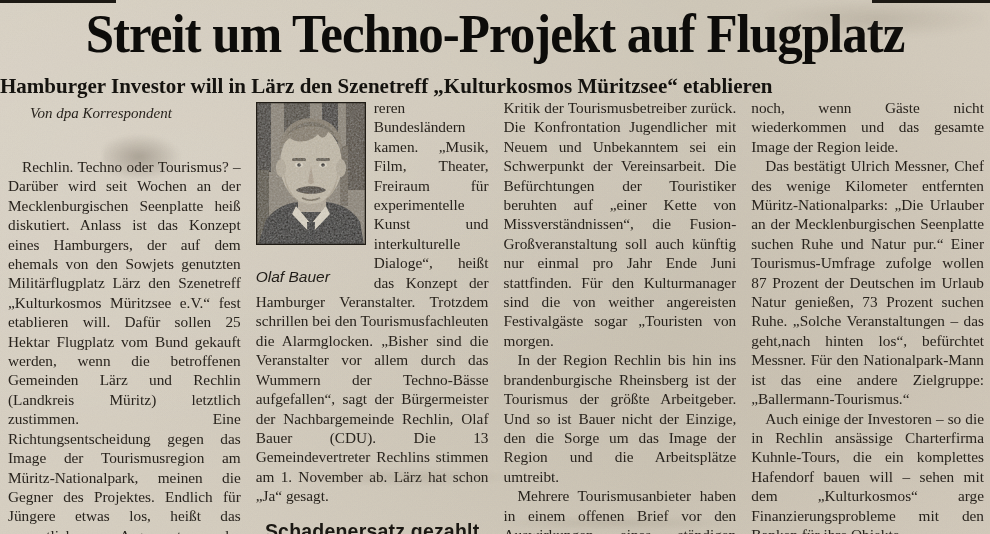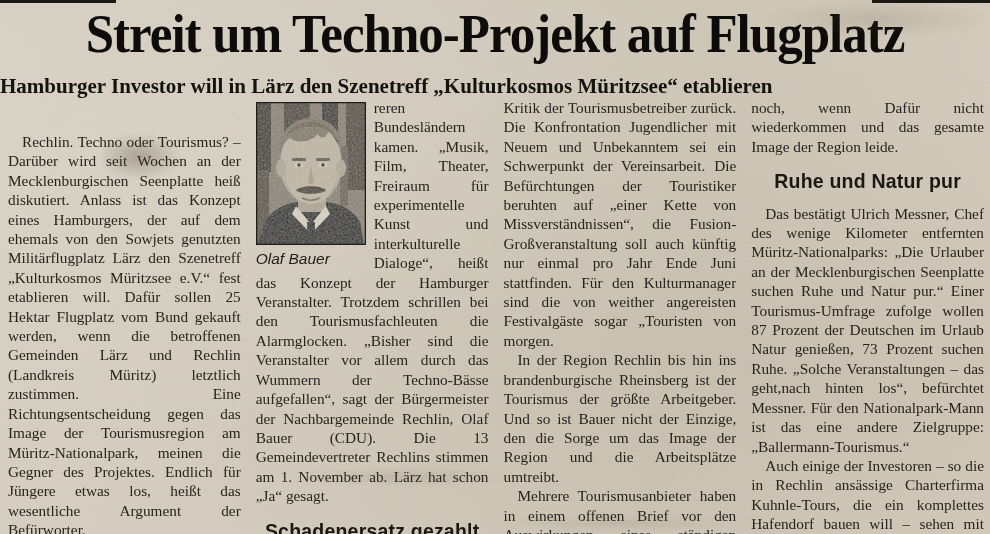--- a/index.html
+++ b/index.html
@@ -82,21 +82,21 @@
     float:left;
     margin:4px 8px 2px 0;
     padding:0;
     width:110px;
   }
   figure.photo svg{display:block;}
   figcaption{
     font-family:"Liberation Sans", sans-serif;
     font-style:italic;
     font-size:15.5px;
-    padding-top:4px;
+    padding-top:22px;
     color:#211d18;
     text-align:left;
   }
   .smudge{position:absolute;pointer-events:none;}
   .smudge.s1{left:103px;top:133px;width:80px;height:48px;
     background:radial-gradient(ellipse at 45% 50%, rgba(68,56,42,0.30), transparent 68%);
     filter:blur(1.5px);}
   .smudge.s2{left:766px;top:1px;width:220px;height:36px;
     background:radial-gradient(ellipse at 50% 50%, rgba(96,84,66,0.16), transparent 75%);
     filter:blur(2.5px);}
@@ -121,20 +121,21 @@
   <div class="top-rule left"></div>
   <div class="top-rule right"></div>
 
   <h1 class="headline">Streit um Techno-Projekt auf Flugplatz</h1>
   <h2 class="subheadline">Hamburger Investor will in Lärz den Szenetreff „Kulturkosmos Müritzsee“ etablieren</h2>
 
   <div class="cols">
 
     <div class="col">
       <div class="byline">
+        <div>Von dpa Korrespondent</div>
       </div>
       <p class="ind"><span class="lead">Rechlin. </span><span>Techno oder Tourismus? – Darüber wird seit Wochen an der Mecklenburgischen Seenplatte heiß diskutiert. Anlass ist das Konzept eines Hamburgers, der auf dem ehemals von den Sowjets genutzten Militärflugplatz Lärz den Szenetreff „Kulturkosmos Müritzsee e.V.“ fest etablieren will. Dafür sollen 25 Hektar Flugplatz vom Bund gekauft werden, wenn die betroffenen Gemeinden Lärz und Rechlin (Landkreis Müritz) letztlich zustimmen. Eine Richtungsentscheidung gegen das Image der Tourismusregion am Müritz-Nationalpark, meinen die Gegner des Projektes. Endlich für Jüngere etwas los, heißt das wesentliche Argument der Befürworter.</span></p>
 
     </div>
 
     <div class="col">
       <figure class="photo">
         <svg width="110" height="143" viewBox="0 0 110 143">
           <defs>
             <filter id="photograin" x="0" y="0" width="110" height="143" filterUnits="userSpaceOnUse">
@@ -198,22 +199,21 @@
 
     </div>
 
     <div class="col">
       <p>Kritik der Tourismusbetreiber zurück. Die Konfrontation Jugendlicher mit Neuem und Unbekanntem sei ein Schwerpunkt der Vereinsarbeit. Die Befürchtungen der Touristiker beruhten auf „einer Kette von Missverständnissen“, die Fusion-Großveranstaltung soll auch künftig nur einmal pro Jahr Ende Juni stattfinden. Für den Kulturmanager sind die von weither angereisten Festivalgäste sogar „Touristen von morgen.</p>
       <p class="ind">In der Region Rechlin bis hin ins brandenburgische Rheinsberg ist der Tourismus der größte Arbeitgeber. Und so ist Bauer nicht der Einzige, den die Sorge um das Image der Region und die Arbeitsplätze umtreibt.</p>
       <p class="ind">Mehrere Tourismusanbieter haben in einem offenen Brief vor den Auswirkungen eines ständigen „Kulturkosmos“-Betriebs gewarnt. „Wir mussten Urlaubern Schadenersatz wegen des Krachs zahlen“, sagt Hartwig Grählert, Geschäftsführer der Ferienpark Mirow GmbH. Schlimmer sei</p>
     </div>
 
     <div class="col">
-      <p>noch, wenn Dafür nicht wiederkommen und das gesamte Image der Region leide.</p>
-      <h3 class="section-heading">Ruhe und Natur pur</h3>
+      <p>noch, wenn Gäste nicht wiederkommen und das gesamte Image der Region leide.</p>
       <p class="ind">Das bestätigt Ulrich Messner, Chef des wenige Kilometer entfernten Müritz-Nationalparks: „Die Urlauber an der Mecklenburgischen Seenplatte suchen Ruhe und Natur pur.“ Einer Tourismus-Umfrage zufolge wollen 87 Prozent der Deutschen im Urlaub Natur genießen, 73 Prozent suchen Ruhe. „Solche Veranstaltungen – das geht,nach hinten los“, befürchtet Messner. Für den Nationalpark-Mann ist das eine andere Zielgruppe: „Ballermann-Tourismus.“</p>
       <p class="ind">Auch einige der Investoren – so die in Rechlin ansässige Charterfirma Kuhnle-Tours, die ein komplettes Hafendorf bauen will – sehen mit dem „Kulturkosmos“ arge Finanzierungsprobleme mit den Banken für ihre Objekte.</p>
     </div>
 
   </div>
 
   <div class="smudge s1"></div>
   <div class="smudge s2"></div>
   <div class="smudge s3"></div>
   <div class="smudge s4"></div>

